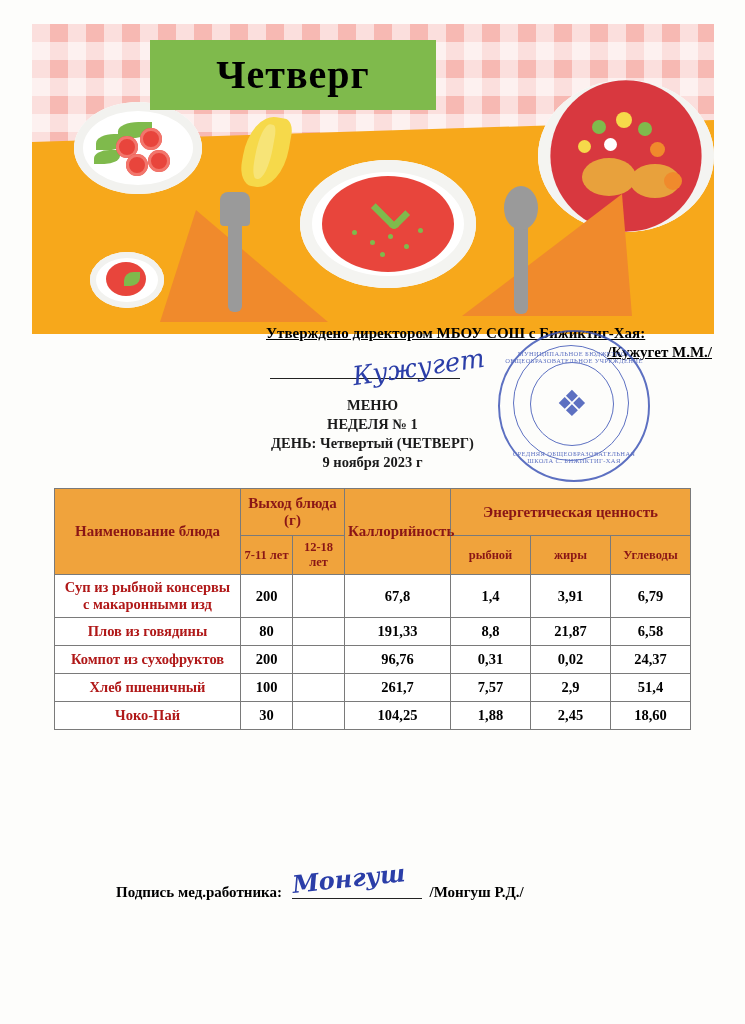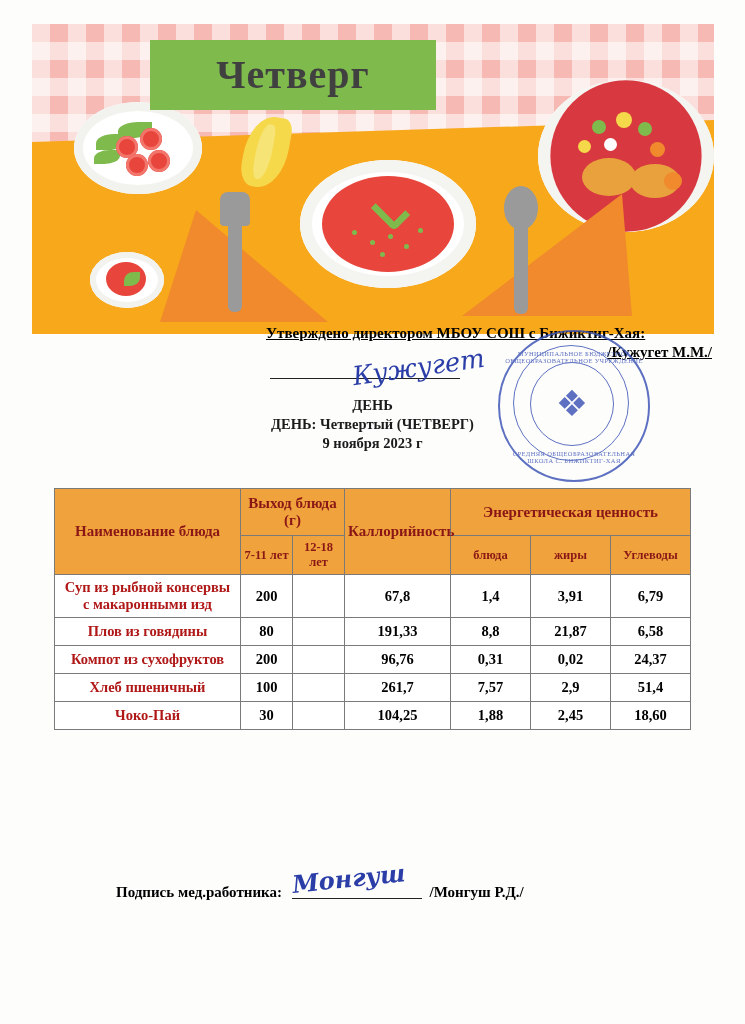--- a/index.html
+++ b/index.html
@@ -54,21 +54,21 @@
     background: #f7a81b;
     clip-path: polygon(0 22px, 682px 0, 682px 214px, 0 214px);
   }
   .day-label {
     position: absolute;
     left: 118px;
     top: 16px;
     width: 286px;
     height: 70px;
     background: #7fba4c;
-    color: #404040;
+    color: #000000;
     font-family: "Liberation Serif", serif;
     font-weight: bold;
     font-size: 40px;
     line-height: 70px;
     text-align: center;
     letter-spacing: 1px;
     z-index: 6;
   }
 
   
@@ -479,21 +479,22 @@
   <div class="sig-rule"></div>
   <div class="sig-hand">Кужугет</div>
 
   <div class="stamp">
     <div class="stamp-text-top">МУНИЦИПАЛЬНОЕ БЮДЖЕТНОЕ ОБЩЕОБРАЗОВАТЕЛЬНОЕ УЧРЕЖДЕНИЕ</div>
     <div class="stamp-inner">❖</div>
     <div class="stamp-text-bottom">СРЕДНЯЯ ОБЩЕОБРАЗОВАТЕЛЬНАЯ ШКОЛА С. БИЖИКТИГ-ХАЯ</div>
   </div>
 
   <div class="title-block">
-    <div>ДЕНЬ</div>
+    <div>МЕНЮ</div>
+    <div>НЕДЕЛЯ № 1</div>
     <div>ДЕНЬ: Четвертый (ЧЕТВЕРГ)</div>
     <div>9 ноября 2023 г</div>
   </div>
 
   <table class="menu-table">
     <colgroup>
       <col class="col-dish">
         <col class="col-out1">
         <col class="col-out2">
       <col class="col-cal">
@@ -504,21 +505,21 @@
     <thead>
       <tr>
         <th rowspan="2">Наименование блюда</th>
         <th colspan="2">Выход блюда (г)</th>
         <th rowspan="2">Каллорийность</th>
         <th colspan="3">Энергетическая ценность</th>
       </tr>
       <tr>
         <th class="sub">7-11 лет</th>
         <th class="sub">12-18 лет</th>
-        <th class="sub">блюда</th>
+        <th class="sub">рыбной</th>
         <th class="sub">жиры</th>
         <th class="sub">Углеводы</th>
       </tr>
     </thead>
     <tbody>
       <tr>
         <td class="dish">Суп из рыбной консервы с макаронными изд</td>
         <td>200</td>
         <td></td>
         <td>67,8</td>

